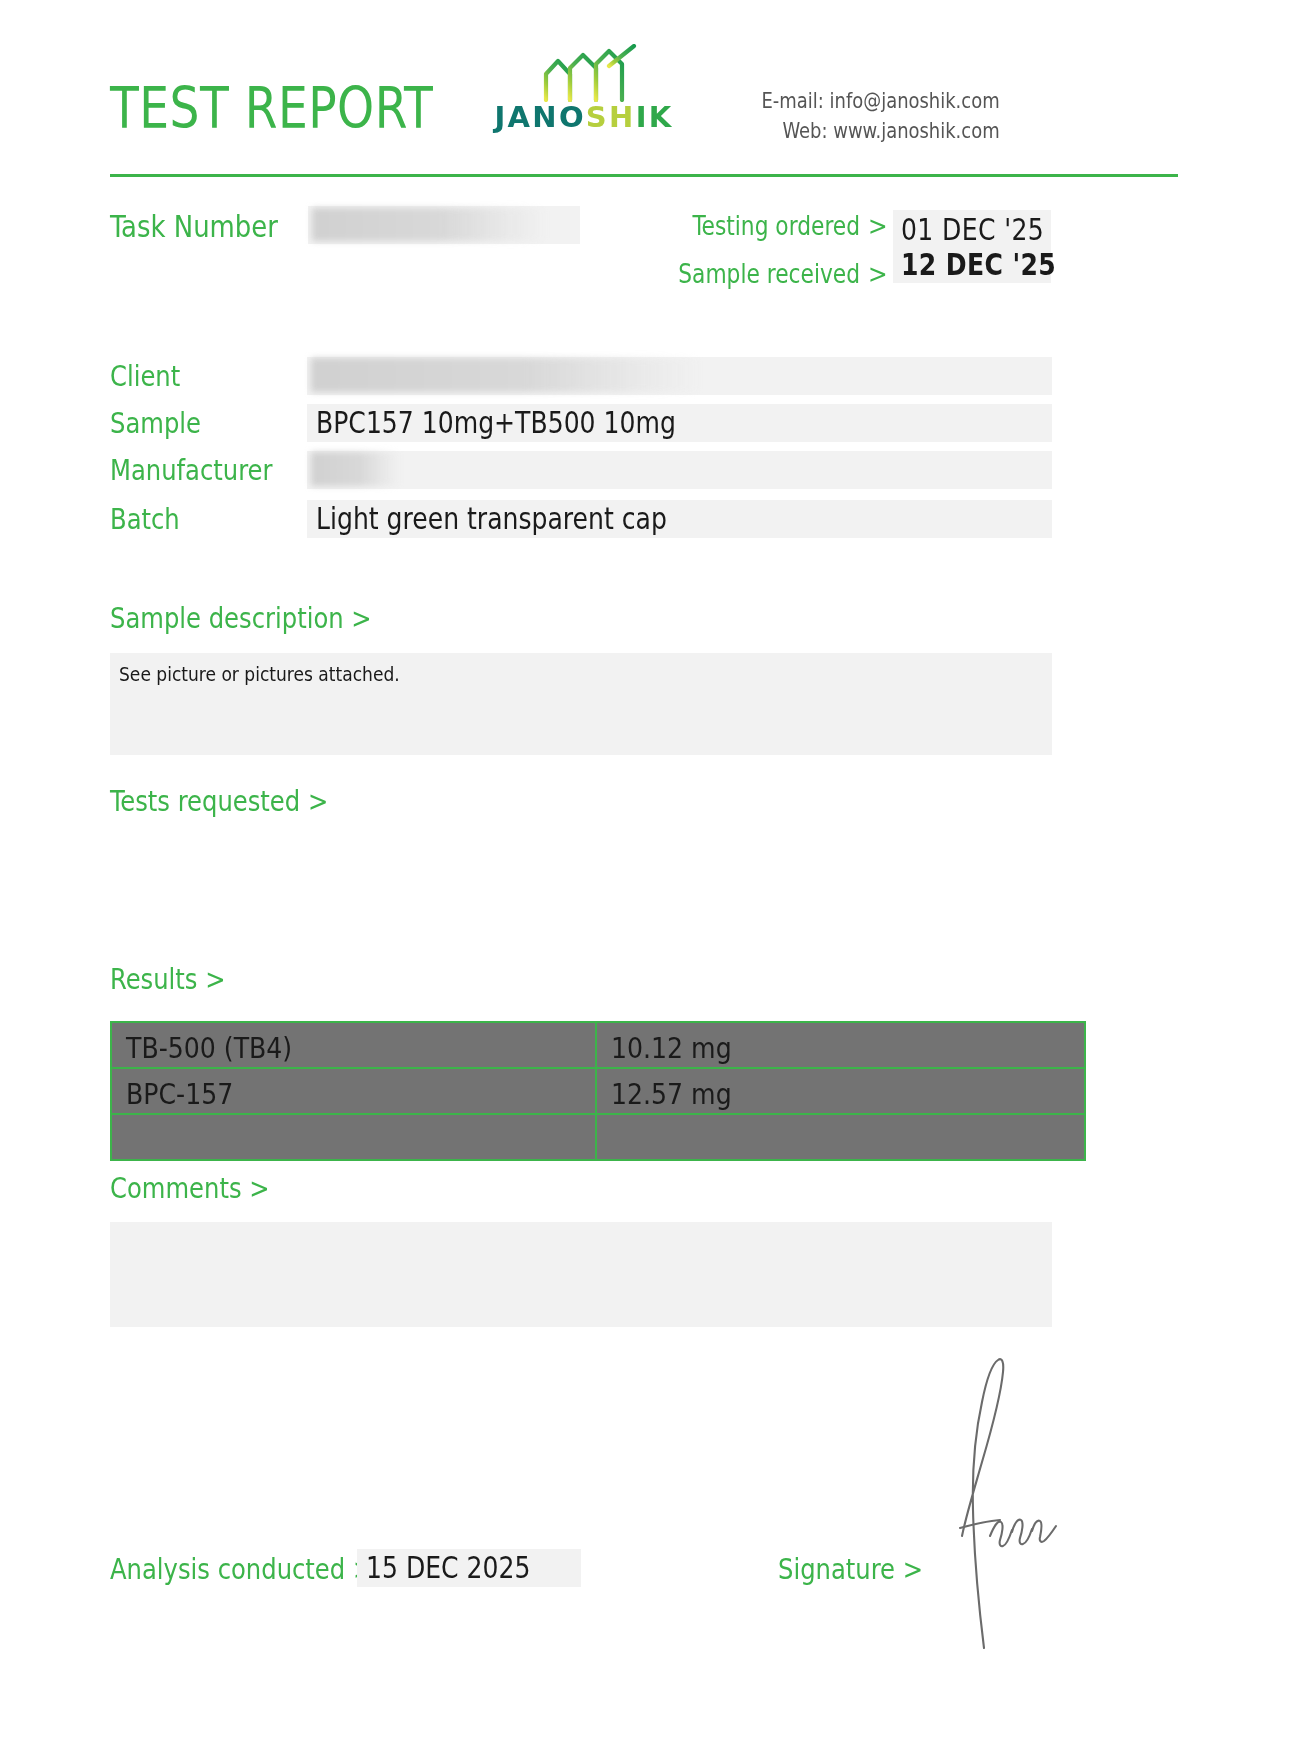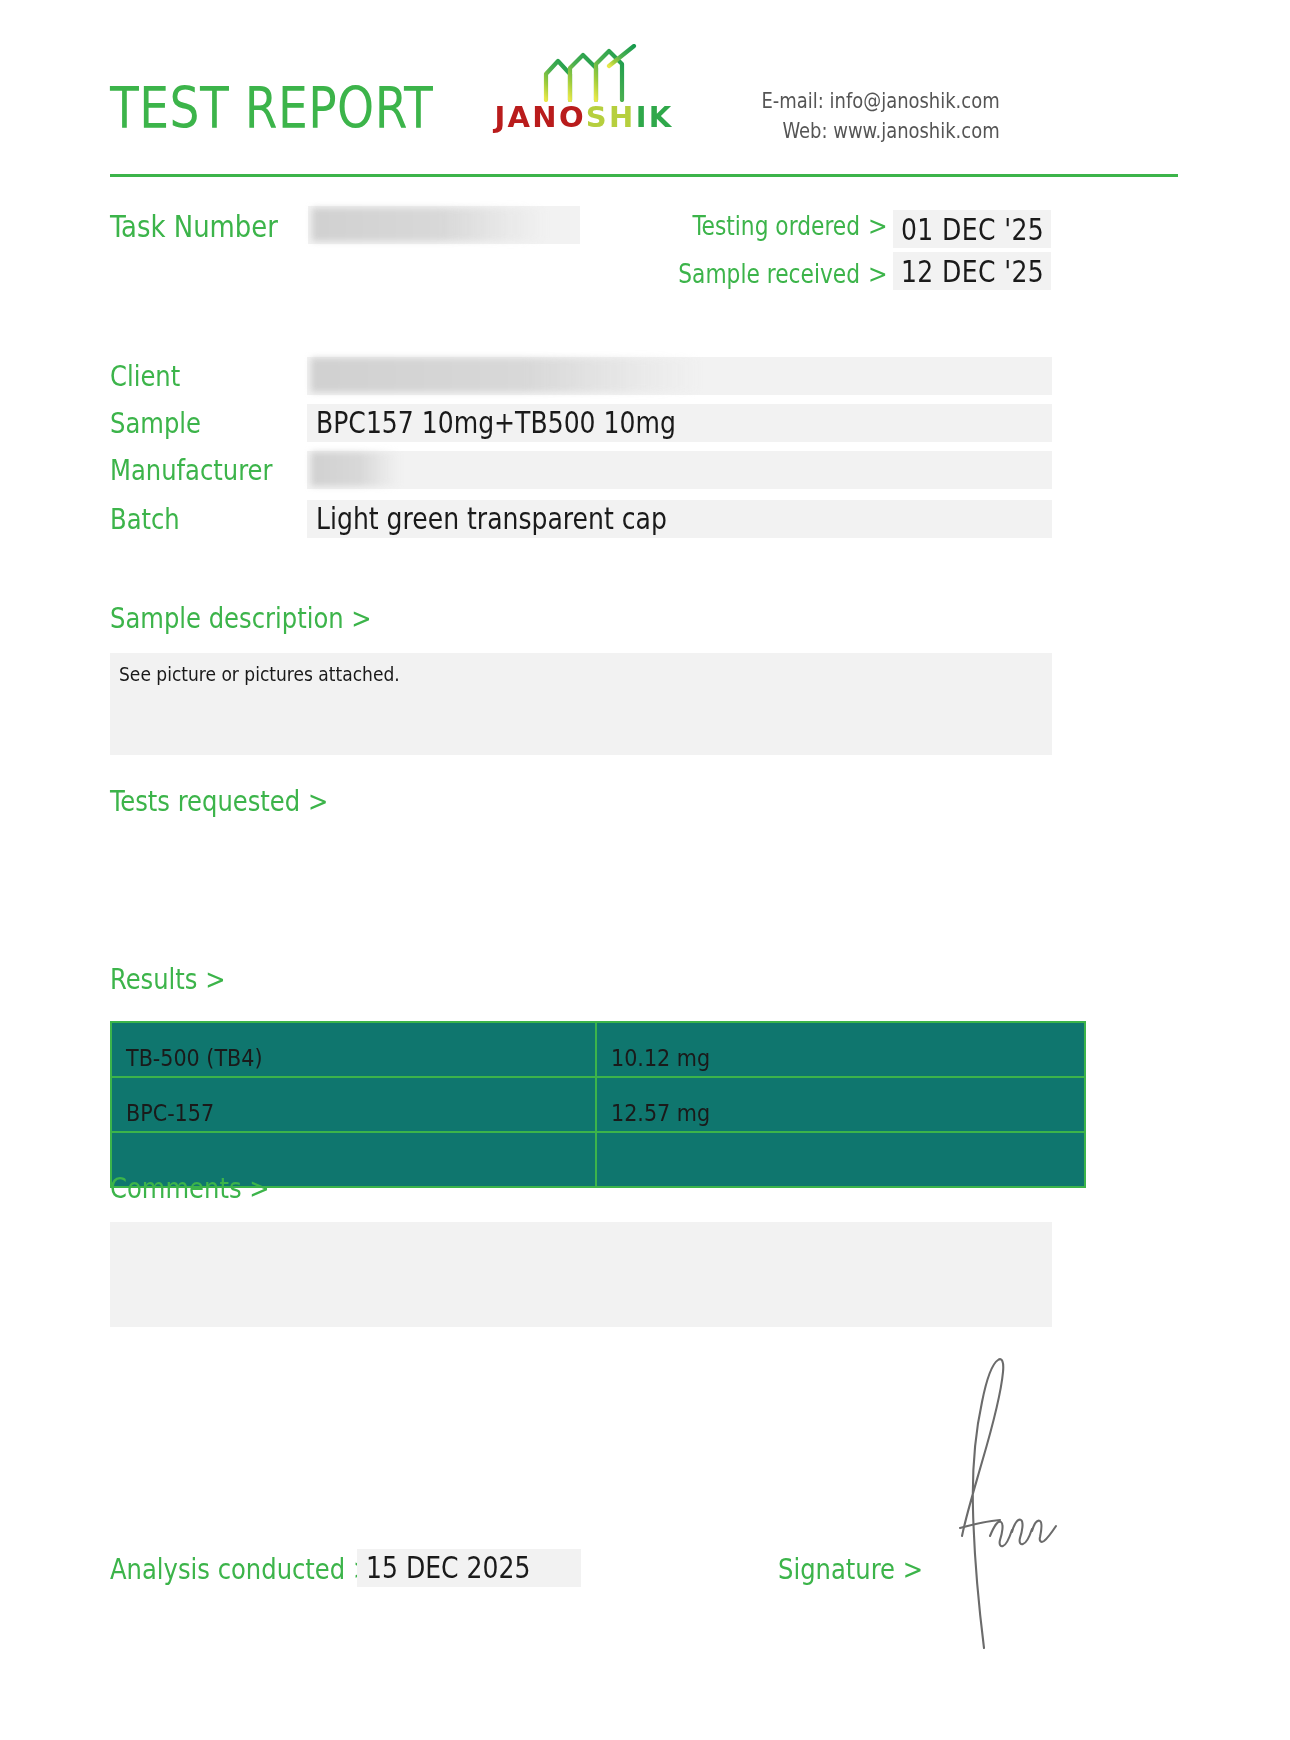--- a/index.html
+++ b/index.html
@@ -61,21 +61,21 @@
     top: 56px;
     width: 180px;
     text-align: center;
     font-family: "DejaVu Sans", sans-serif;
     font-size: 29px;
     font-weight: bold;
     letter-spacing: 2.3px;
     line-height: 34px;
     white-space: nowrap;
   }
-  .logo-word .jano { color: #b91c1c; }
+  .logo-word .jano { color: #0f766e; }
   .logo-word .sh   { color: #b6cf3e; }
   .logo-word .ik   { color: #2fa84a; }
 
   .contact {
     position: absolute;
     right: 52px;
     top: 86px;
     text-align: right;
     font-family: "DejaVu Sans Condensed", "Liberation Sans Narrow", "Liberation Sans", sans-serif;
     font-size: 21px;
@@ -163,21 +163,21 @@
   .caret2 { left: 868px; top: 257px; }
 
   .date-box1, .date-box2 {
     position: absolute;
     left: 893px;
     width: 158px;
     height: 38px;
     background: #f2f2f2;
   }
   .date-box1 { top: 210px; }
-  .date-box2 { top: 252px; }
+  .date-box2 { top: 245px; font-weight: bold; }
   .date-val {
     position: absolute;
     left: 8px;
     top: 1px;
     font-size: 30px;
     line-height: 37px;
     letter-spacing: 0.4px;
   }
 
   
@@ -252,25 +252,25 @@
     position: absolute;
     left: 110px;
     top: 1021px;
     width: 942px;
     border-collapse: collapse;
     table-layout: fixed;
   }
   .res-table td {
     border: 2px solid #3cb44a;
     height: 37px;
-    padding: 16px 0 0 14px;
-    font-family: "DejaVu Sans Condensed", "Liberation Sans Narrow", "Liberation Sans", sans-serif;
-    font-size: 23px;
+    padding: 7px 0 0 14px;
+    font-family: "DejaVu Sans Condensed", "Liberation Sans Narrow", "Liberation Sans", sans-serif;
+    font-size: 28px;
     color: #1a1a1a;
-    background: #0f766e;
+    background: #737373;
     vertical-align: middle;
     white-space: nowrap;
   }
   .res-table td.c1 { width: 469px; }
   .res-table td.c2 { width: 473px; }
 
   
   .ana-label {
     position: absolute;
     left: 110px;

